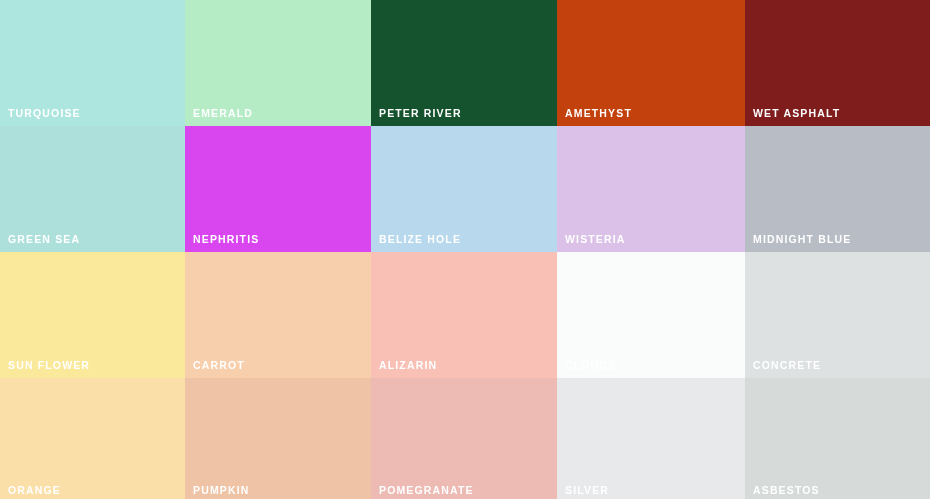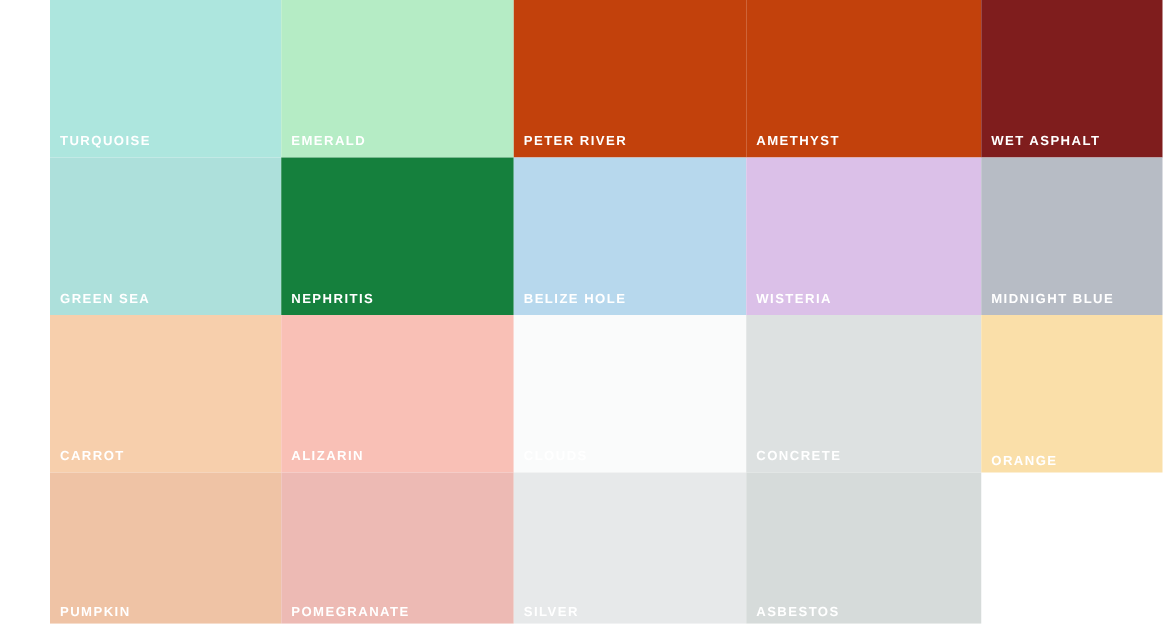--- a/index.html
+++ b/index.html
@@ -13,21 +13,20 @@
     font-family: "Liberation Sans", sans-serif;
   }
 
   #palette-grid {
     position: relative;
     width: 930px;
     height: 499px;
     display: grid;
     grid-template-columns: 185px 186px 186px 188px 185px;
     grid-template-rows: 126px 126px 126px 121px;
-    padding-left: 40px;
   }
 
   .swatch {
     position: relative;
     width: 100%;
     height: 100%;
     overflow: hidden;
   }
 
   .swatch-label {
@@ -54,46 +53,49 @@
 <body style="background-color: rgb(255, 255, 255);">
 
 <div id="palette-grid">
 
   <div class="swatch row-1" style="background-color: rgb(173, 230, 222);">
     <span class="swatch-label" style="color: rgb(255, 255, 255);">TURQUOISE</span>
   </div>
   <div class="swatch row-1" style="background-color: rgb(181, 236, 197);">
     <span class="swatch-label" style="color: rgb(255, 255, 255);">EMERALD</span>
   </div>
-  <div class="swatch row-1" style="background-color: #c2410c;">
+  <div class="swatch row-1" style="background-color: #14532d;">
     <span class="swatch-label" style="color: rgb(255, 255, 255);">PETER RIVER</span>
   </div>
   <div class="swatch row-1" style="background-color: #c2410c;">
     <span class="swatch-label" style="color: rgb(255, 255, 255);">AMETHYST</span>
   </div>
   <div class="swatch row-1" style="background-color: #7f1d1d;">
     <span class="swatch-label" style="color: rgb(255, 255, 255);">WET ASPHALT</span>
   </div>
 
   <div class="swatch row-2" style="background-color: rgb(173, 224, 219);">
     <span class="swatch-label" style="color: rgb(255, 255, 255);">GREEN SEA</span>
   </div>
-  <div class="swatch row-2" style="background-color: #15803d;">
+  <div class="swatch row-2" style="background-color: #d946ef;">
     <span class="swatch-label" style="color: rgb(255, 255, 255);">NEPHRITIS</span>
   </div>
   <div class="swatch row-2" style="background-color: rgb(183, 216, 237);">
     <span class="swatch-label" style="color: rgb(255, 255, 255); text-align: right;">BELIZE HOLE</span>
   </div>
   <div class="swatch row-2" style="background-color: rgb(219, 192, 232);">
     <span class="swatch-label" style="color: rgb(255, 255, 255);">WISTERIA</span>
   </div>
   <div class="swatch row-2" style="background-color: rgb(183, 188, 197);">
     <span class="swatch-label" style="color: rgb(255, 255, 255);">MIDNIGHT BLUE</span>
   </div>
 
+  <div class="swatch row-3" style="background-color: rgb(251, 233, 155);">
+    <span class="swatch-label" style="color: rgb(255, 255, 255);">SUN FLOWER</span>
+  </div>
   <div class="swatch row-3" style="background-color: rgb(247, 207, 172);">
     <span class="swatch-label" style="color: rgb(255, 255, 255);">CARROT</span>
   </div>
   <div class="swatch row-3" style="background-color: rgb(249, 192, 182);">
     <span class="swatch-label" style="color: rgb(255, 255, 255);">ALIZARIN</span>
   </div>
   <div class="swatch row-3" style="background-color: rgb(250, 251, 251);">
     <span class="swatch-label" style="color: rgb(255, 255, 255);">CLOUDS</span>
   </div>
   <div class="swatch row-3" style="background-color: rgb(221, 225, 225);">

